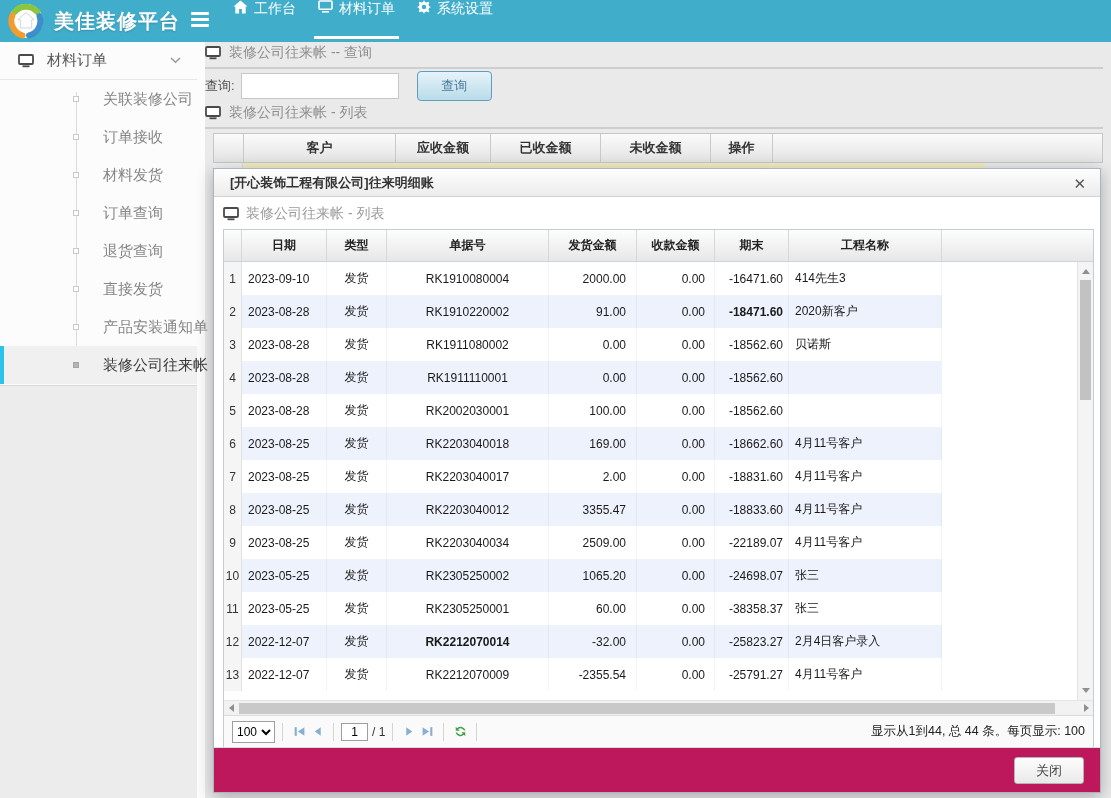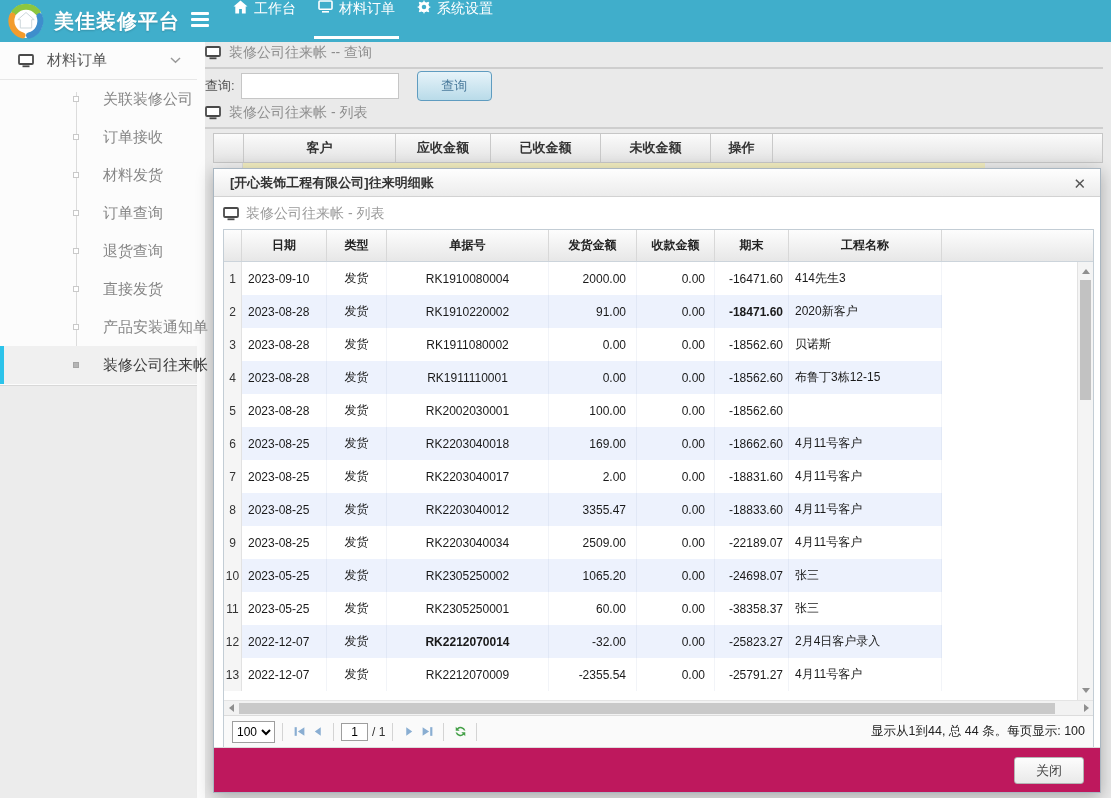--- a/index.html
+++ b/index.html
@@ -292,21 +292,20 @@
           <div class="g-cell al-l" style="width: 153px; padding: 0px 0px 0px 6px;">贝诺斯</div>
         </div>
         <div class="g-row even">
           <div class="g-cell al-c num" style="width: 18px; padding: 0px;">4</div>
           <div class="g-cell al-l" style="width: 85px; padding: 0px 0px 0px 6px;">2023-08-28</div>
           <div class="g-cell al-c" style="width: 60px; padding: 0px;">发货</div>
           <div class="g-cell al-c" style="width: 162px; padding: 0px;">RK1911110001</div>
           <div class="g-cell al-r" style="width: 88px; padding: 0px 10px 0px 0px;">0.00</div>
           <div class="g-cell al-r" style="width: 78px; padding: 0px 9px 0px 0px;">0.00</div>
           <div class="g-cell al-r" style="width: 74px; padding: 0px 5px 0px 0px;">-18562.60</div>
-          <div class="g-cell al-l" style="width: 153px; padding: 0px 0px 0px 6px;">布鲁丁3栋12-15</div>
         </div>
         <div class="g-row">
           <div class="g-cell al-c num" style="width: 18px; padding: 0px;">5</div>
           <div class="g-cell al-l" style="width: 85px; padding: 0px 0px 0px 6px;">2023-08-28</div>
           <div class="g-cell al-c" style="width: 60px; padding: 0px;">发货</div>
           <div class="g-cell al-c" style="width: 162px; padding: 0px;">RK2002030001</div>
           <div class="g-cell al-r" style="width: 88px; padding: 0px 10px 0px 0px;">100.00</div>
           <div class="g-cell al-r" style="width: 78px; padding: 0px 9px 0px 0px;">0.00</div>
           <div class="g-cell al-r" style="width: 74px; padding: 0px 5px 0px 0px;">-18562.60</div>
           <div class="g-cell al-l" style="width: 153px; padding: 0px 0px 0px 6px;"></div>

